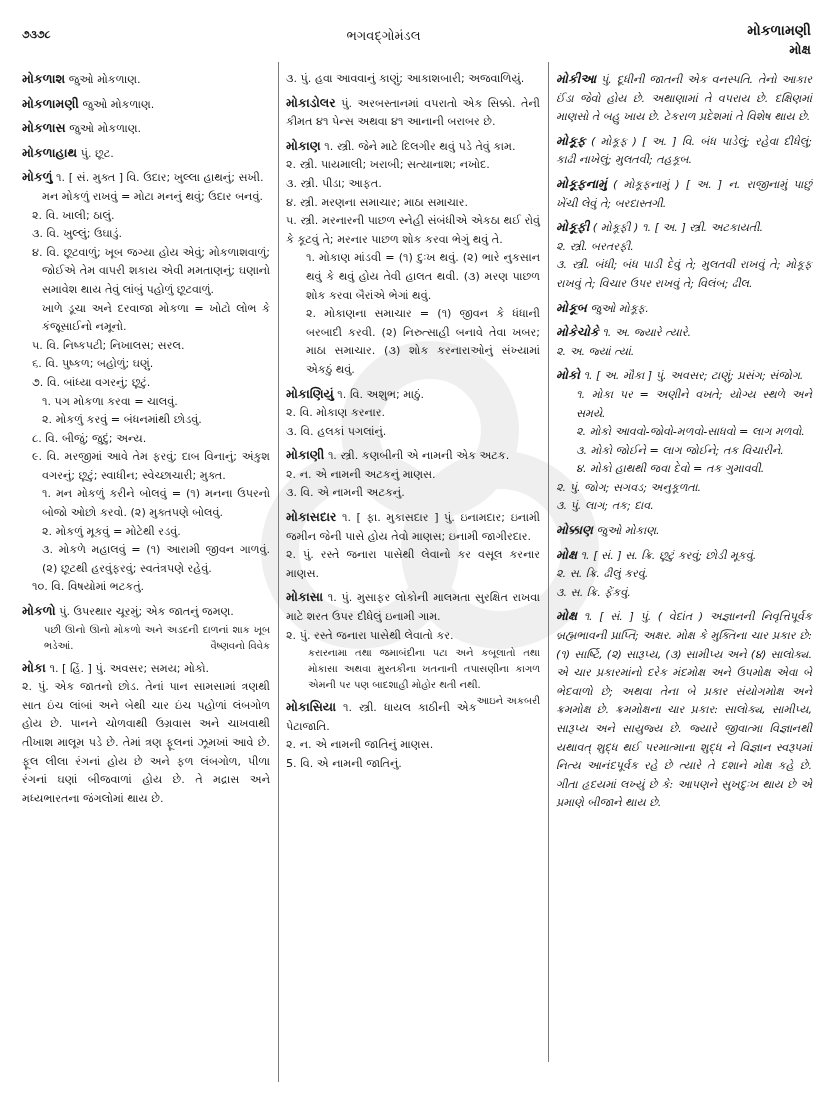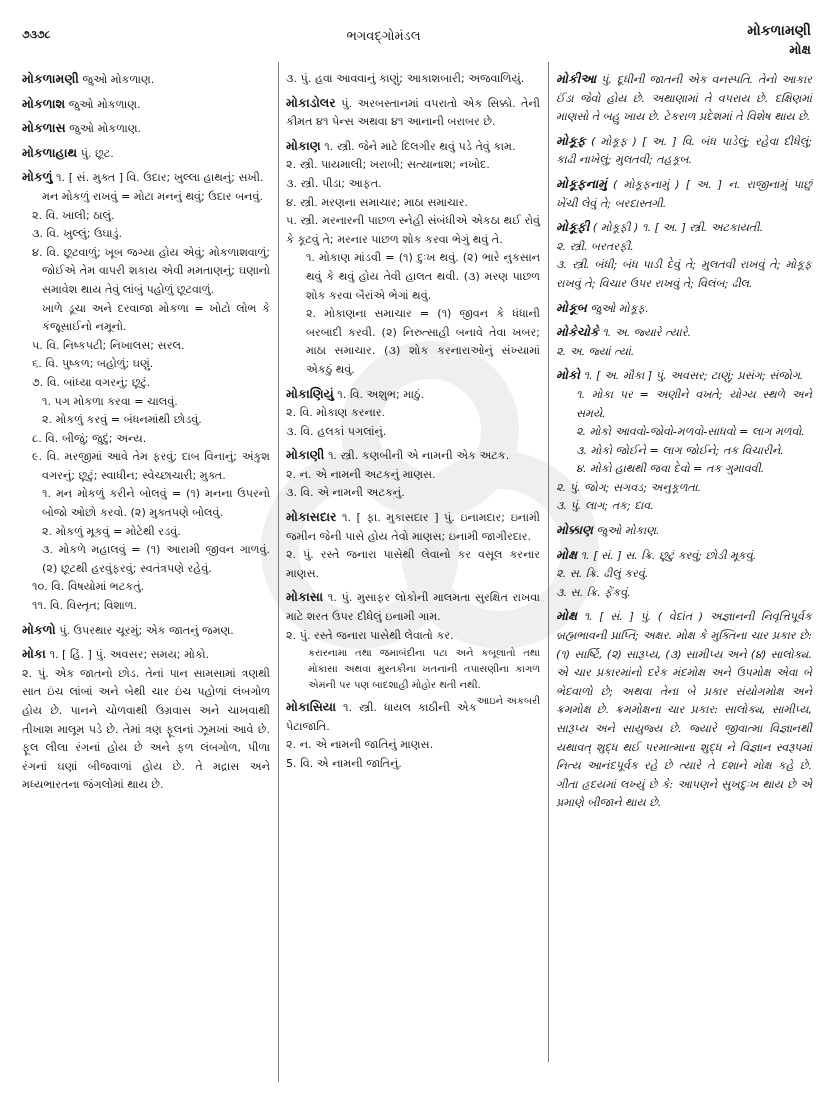--- a/index.html
+++ b/index.html
@@ -51,46 +51,46 @@
   <span class="pg">૭૩૭૮</span>
   <span class="title">ભગવદ્ગોમંડલ</span>
   <span class="guide1">મોકળામણી</span>
   <span class="guide2">મોક્ષ</span>
 </div>
 
 <div class="divider d1"></div>
 <div class="divider d2"></div>
 
 <div class="col col1">
+  <div class="entry"><span class="hw">મોકળાશ</span><span> જુઓ મોકળાણ.</span></div>
   <div class="entry"><span class="hw">મોકળામણી</span><span> જુઓ મોકળાણ.</span></div>
-  <div class="entry"><span class="hw">મોકળાશ</span><span> જુઓ મોકળાણ.</span></div>
   <div class="entry"><span class="hw">મોકળાસ</span><span> જુઓ મોકળાણ.</span></div>
   <div class="entry"><span class="hw">મોકળાહાથ</span><span> પું. છૂટ.</span></div>
   <div class="entry">
     <span class="hw">મોકળું</span><span> ૧. [ સં. મુક્ત ] વિ. ઉદાર; ખુલ્લા હાથનું; સખી.</span>
     <div class="idiom">મન મોકળું રાખવું = મોટા મનનું થવું; ઉદાર બનવું.</div>
     <div class="sense">૨. વિ. ખાલી; ઠાલું.</div>
     <div class="sense">૩. વિ. ખુલ્લું; ઉઘાડું.</div>
     <div class="sense">૪. વિ. છૂટવાળું; ખૂબ જગ્યા હોય એવું; મોકળાશવાળું; જોઈએ તેમ વાપરી શકાય એવી મમતાણનું; ઘણાનો સમાવેશ થાય તેવું લાંબું પહોળું છૂટવાળું.</div>
     <div class="idiom">ખાળે ડૂચા અને દરવાજા મોકળા = ખોટો લોભ કે કંજૂસાઈનો નમૂનો.</div>
     <div class="sense">૫. વિ. નિષ્કપટી; નિખાલસ; સરલ.</div>
     <div class="sense">૬. વિ. પુષ્કળ; બહોળું; ઘણું.</div>
     <div class="sense">૭. વિ. બાંધ્યા વગરનું; છૂટું.</div>
     <div class="idiom">૧. પગ મોકળા કરવા = ચાલવું.</div>
     <div class="idiom">૨. મોકળું કરવું = બંધનમાંથી છોડવું.</div>
     <div class="sense">૮. વિ. બીજું; જુદું; અન્ય.</div>
     <div class="sense">૯. વિ. મરજીમાં આવે તેમ ફરવું; દાબ વિનાનું; અંકુશ વગરનું; છૂટું; સ્વાધીન; સ્વેચ્છાચારી; મુક્ત.</div>
     <div class="idiom">૧. મન મોકળું કરીને બોલવું = (૧) મનના ઉપરનો બોજો ઓછો કરવો. (૨) મુક્તપણે બોલવું.</div>
     <div class="idiom">૨. મોકળું મૂકવું = મોટેથી રડવું.</div>
     <div class="idiom">૩. મોકળે મહાલવું = (૧) આરામી જીવન ગાળવું. (૨) છૂટથી હરવુંફરવું; સ્વતંત્રપણે રહેવું.</div>
     <div class="sense">૧૦. વિ. વિષયોમાં ભટકતું.</div>
-    <div class="sense">૧૧. વિ. વિસ્તૃત; વિશાળ.</div>
   </div>
   <div class="entry">
     <span class="hw">મોકળો</span><span> પું. ઉપરથાર ચૂરમું; એક જાતનું જમણ.</span>
+    <div class="quote"><span>પછી ઊનો ઊનો મોકળો અને અડદની દાળનાં શાક ખૂબ ભડેઆં.</span> <span class="cite">વૈષ્ણવનો વિવેક</span></div>
   </div>
   <div class="entry">
     <span class="hw">મોકા</span><span> ૧. [ હિં. ] પું. અવસર; સમય; મોકો.</span>
     <div>૨. પું. એક જાતનો છોડ. તેનાં પાન સામસામાં ત્રણથી સાત ઇંચ લાંબાં અને બેથી ચાર ઇંચ પહોળાં લંબગોળ હોય છે. પાનને ચોળવાથી ઉગ્રવાસ અને ચાખવાથી તીખાશ માલૂમ પડે છે. તેમાં ત્રણ ફૂલનાં ઝૂમખાં આવે છે. ફૂલ લીલા રંગનાં હોય છે અને ફળ લંબગોળ, પીળા રંગનાં ઘણાં બીજવાળાં હોય છે. તે મદ્રાસ અને મધ્યભારતના જંગલોમાં થાય છે.</div>
   </div>
 </div>
 
 <div class="col col2">
   <div class="entry"><span>૩. પું. હવા આવવાનું કાણું; આકાશબારી; અજવાળિયું.</span></div>
   <div class="entry"><span class="hw">મોકાડોલર</span><span> પું. અરબસ્તાનમાં વપરાતો એક સિક્કો. તેની કીમત ૪૧ પેન્સ અથવા ૪૧ આનાની બરાબર છે.</span></div>

